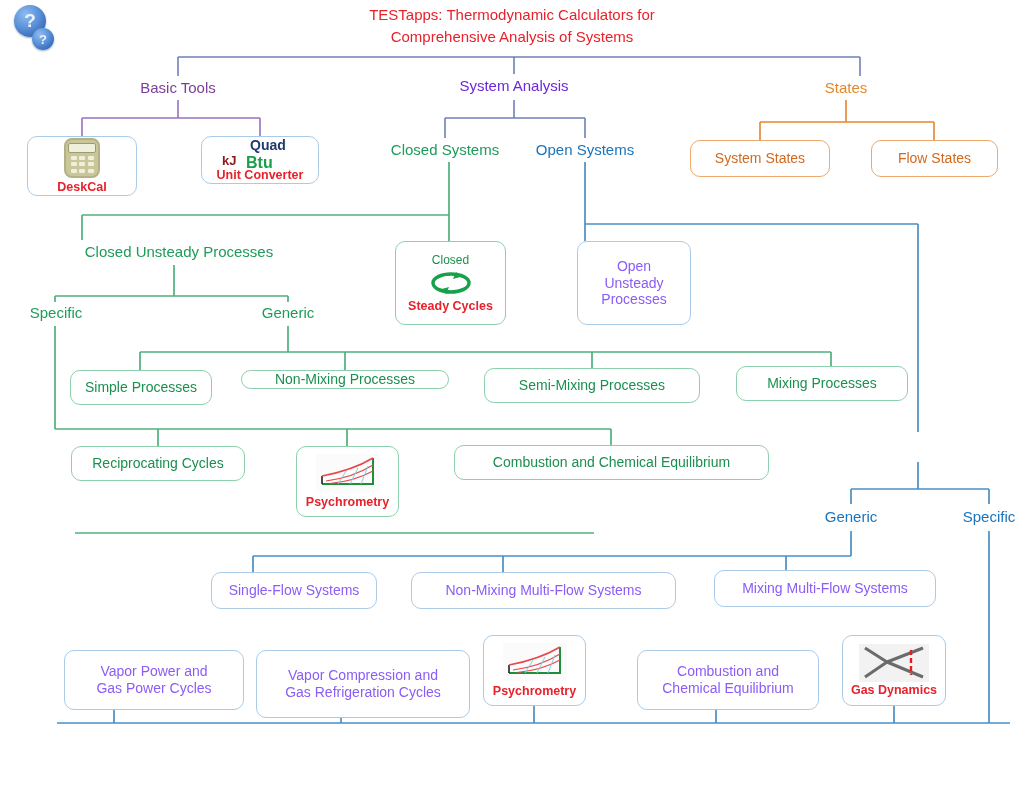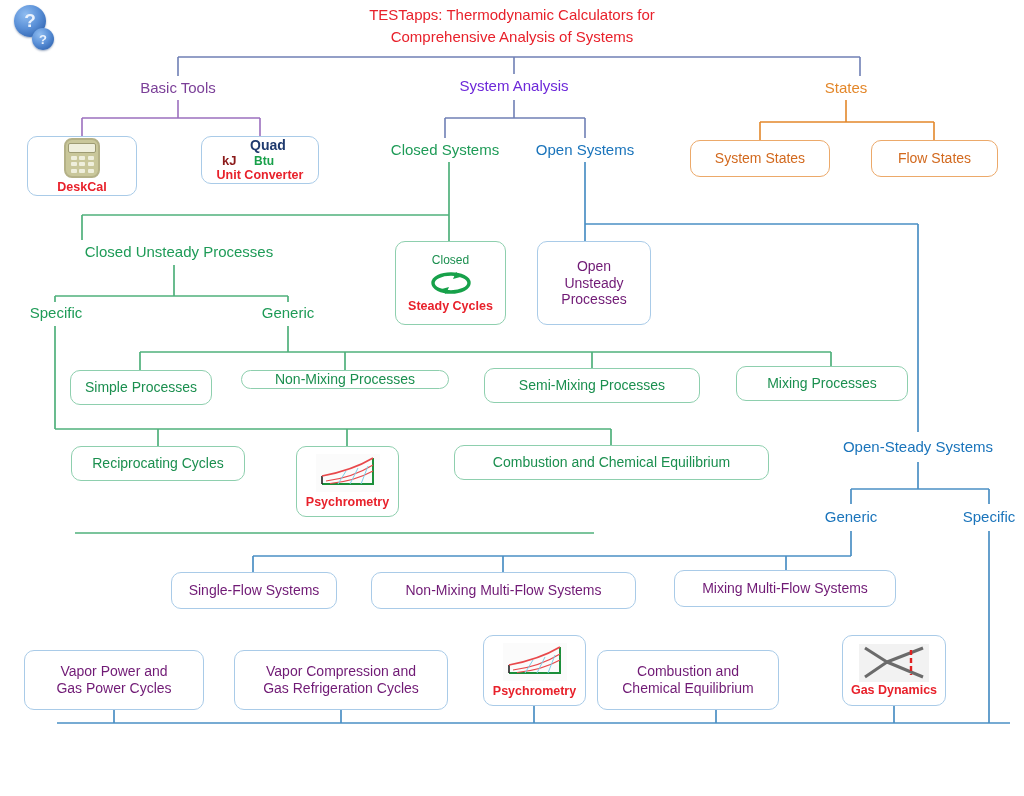--- a/index.html
+++ b/index.html
@@ -16,21 +16,21 @@
   .t-title{color:#e8212b;font-size:15px;line-height:1.45;text-align:center;}
   .t-purple{color:#7b3f98;font-size:15px;}
   .t-cyan{color:#6d28d9;font-size:15px;}
   .t-orange{color:#e3872a;font-size:15px;}
   .t-green{color:#1e9b57;font-size:15px;}
   .t-blue{color:#1a74bb;font-size:15px;}
 
   
   .box{border-radius:10px;border:1px solid;background:#fff;}
   .box.green{border-color:#8ecfae;color:#1b8f4f;}
-  .box.blue{border-color:#a9cbe8;color:#701a75;}
+  .box.blue{border-color:#a9cbe8;color:#8b5cf6;margin-left:40px;}
   .box.orange{border-color:#eca96a;color:#d2691e;}
   .box.icon-b{border-color:#a9cbe8;}
   .box .txt{font-size:14px;}
 
   .redlbl{color:#e8212b;font-size:12.5px;font-weight:bold;}
   .greenlbl{color:#1b8f4f;font-size:12px;}
 
   
   .help{position:absolute;border-radius:50%;
         background:radial-gradient(circle at 36% 30%,#8fbcf0 0%,#5b91d8 45%,#3b6fba 75%,#2f5ea5 100%);
@@ -43,21 +43,21 @@
         border:2px solid #b4b187;display:flex;flex-direction:column;align-items:center;
         justify-content:flex-start;padding-top:3px;box-sizing:border-box;}
   .calc .scr{width:26px;height:8px;background:#efefdc;border:1px solid #9d9b73;border-radius:2px;}
   .calc .keys{display:grid;grid-template-columns:repeat(3,6px);grid-gap:2.5px;margin-top:3px;}
   .calc .keys span{width:6px;height:4px;background:#efefdc;border-radius:1px;display:block;}
 
   
   .uc{position:relative;width:92px;height:36px;font-weight:bold;}
   .uc .quad{position:absolute;left:36px;top:0;color:#1f3a6e;font-size:14px;}
   .uc .kj{position:absolute;left:8px;top:16px;color:#8b1a1a;font-size:13px;}
-  .uc .btu{position:absolute;left:40px;top:17px;color:#18a04a;font-size:12px;}
+  .uc .btu{position:absolute;left:32px;top:17px;color:#18a04a;font-size:16px;}
 </style>
 </head>
 <body>
 
 <div id="stage">
 
   <svg class="lines" viewBox="0 0 1024 796">
 
     <g stroke="#6f7fb5" stroke-width="1.6" fill="none">
       <line x1="178" y1="57" x2="860" y2="57"></line>
@@ -242,39 +242,38 @@
     </svg>
     <span class="redlbl" style="margin-top:3px;">Psychrometry</span>
   </div>
 
   <div class="node box blue" style="left:537px;top:241px;width:114px;height:84px;">
     <span class="txt">Open</span>
     <span class="txt">Unsteady</span>
     <span class="txt">Processes</span>
   </div>
 
-  <div class="lbl t-blue" style="left:820px;top:438px;width:196px;">Open-Steady Systems</div>
   <div class="lbl t-blue" style="left:810px;top:508px;width:82px;">Generic</div>
   <div class="lbl t-blue" style="left:948px;top:508px;width:82px;">Specific</div>
 
   <div class="node box blue" style="left:171px;top:572px;width:166px;height:37px;">
     <span class="txt">Single-Flow Systems</span>
   </div>
   <div class="node box blue" style="left:371px;top:572px;width:265px;height:37px;">
     <span class="txt">Non-Mixing Multi-Flow Systems</span>
   </div>
   <div class="node box blue" style="left:674px;top:570px;width:222px;height:37px;">
     <span class="txt">Mixing Multi-Flow Systems</span>
   </div>
 
   <div class="node box blue" style="left:24px;top:650px;width:180px;height:60px;">
     <span class="txt">Vapor Power and</span>
     <span class="txt">Gas Power Cycles</span>
   </div>
-  <div class="node box blue" style="left:234px;top:650px;width:214px;height:60px;">
+  <div class="node box blue" style="left:216px;top:650px;width:214px;height:68px;">
     <span class="txt">Vapor Compression and</span>
     <span class="txt">Gas Refrigeration Cycles</span>
   </div>
 
   <div class="node box icon-b" style="left:483px;top:635px;width:103px;height:71px;">
     <svg width="64" height="38" viewBox="0 0 64 38">
       <rect x="0" y="0" width="64" height="38" fill="#fbfbfb"></rect>
       <line x1="6" y1="30" x2="58" y2="30" stroke="#1b8f3a" stroke-width="2"></line>
       <line x1="57" y1="4" x2="57" y2="30" stroke="#1b8f3a" stroke-width="2"></line>
       <line x1="6" y1="22" x2="6" y2="30" stroke="#222" stroke-width="1.6"></line>

